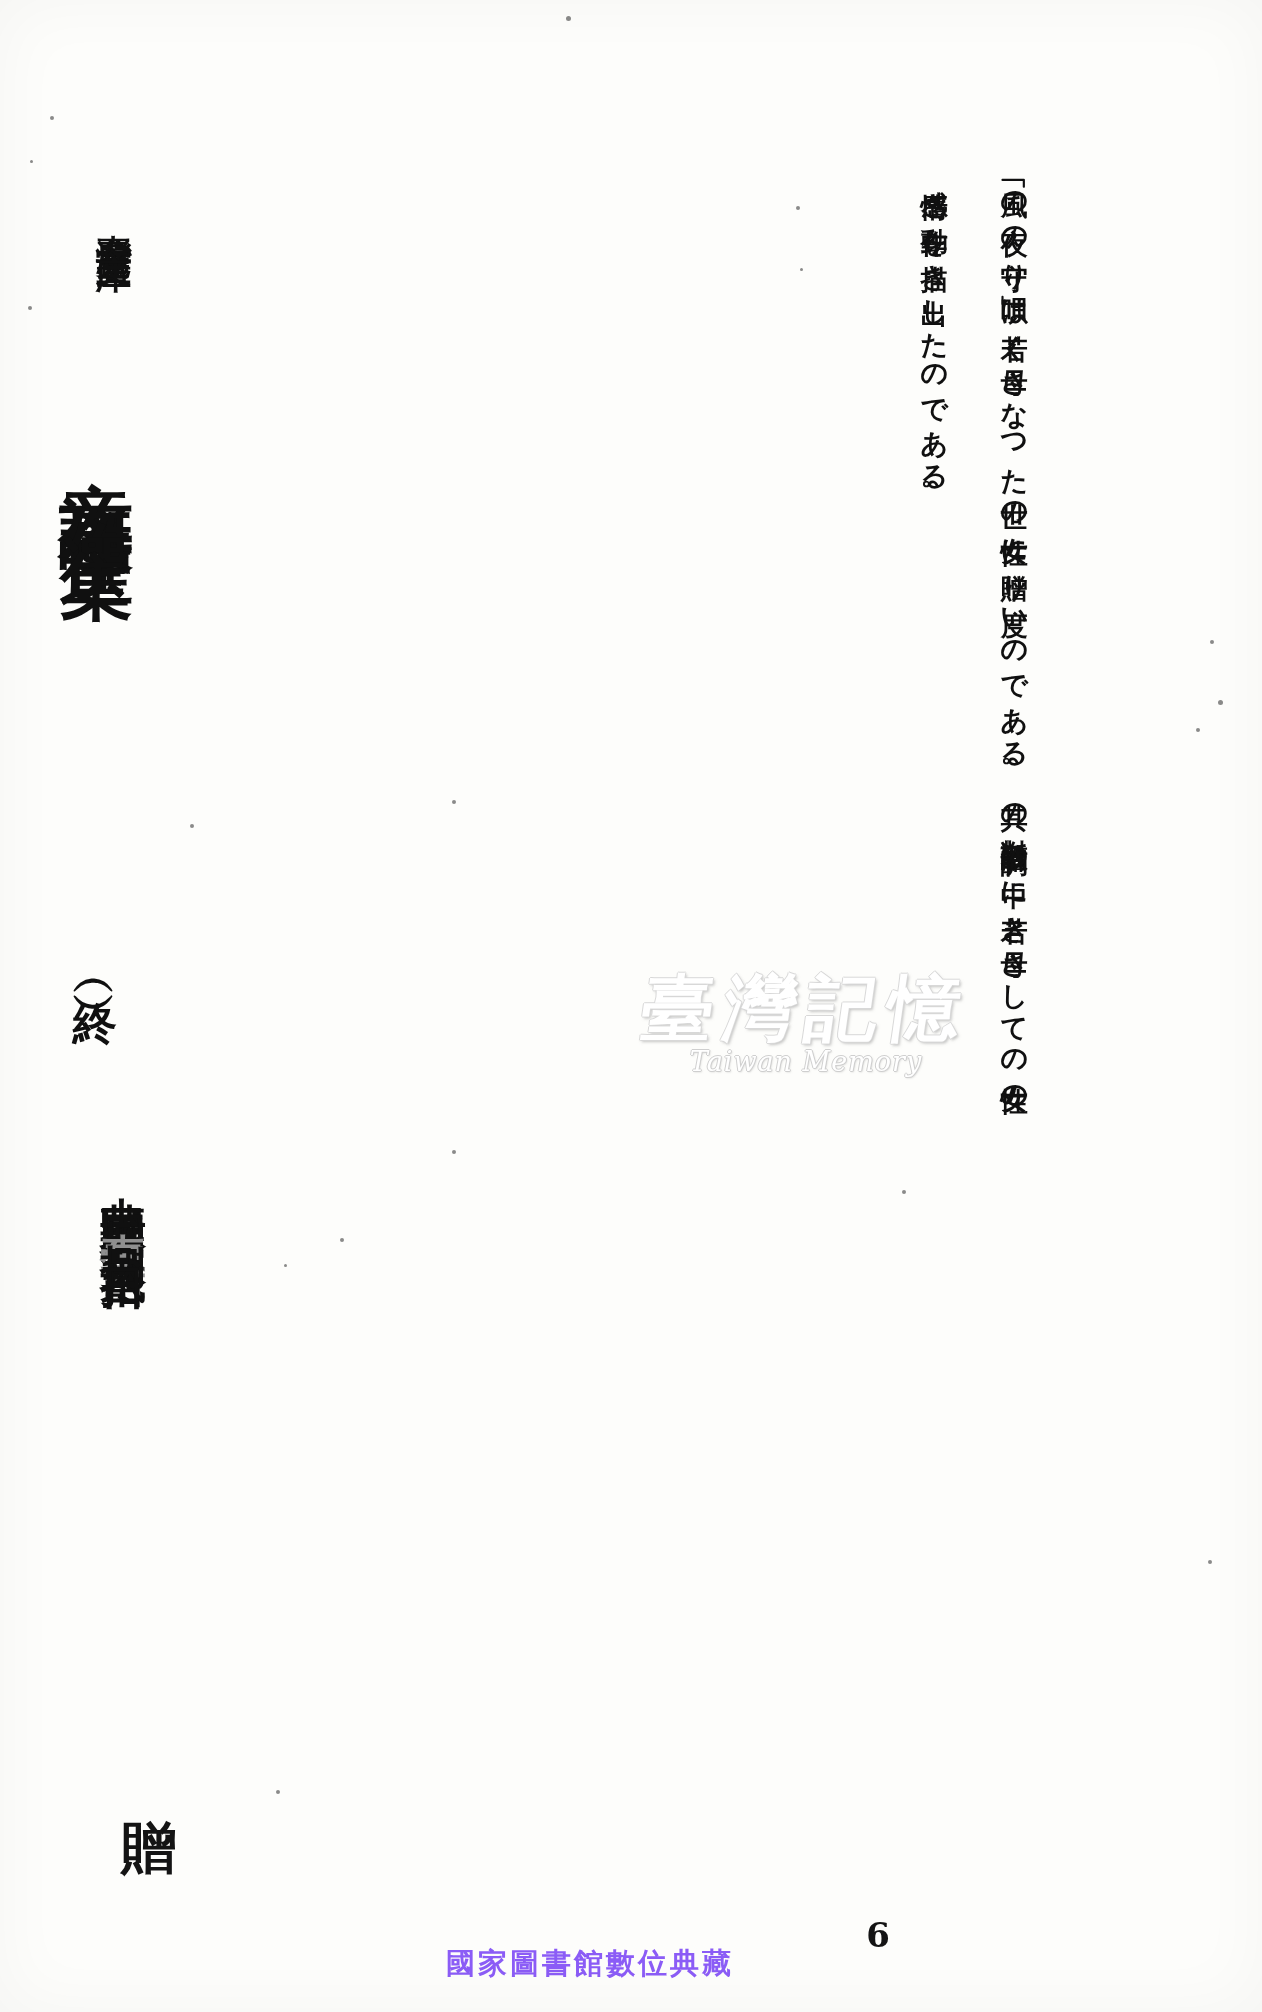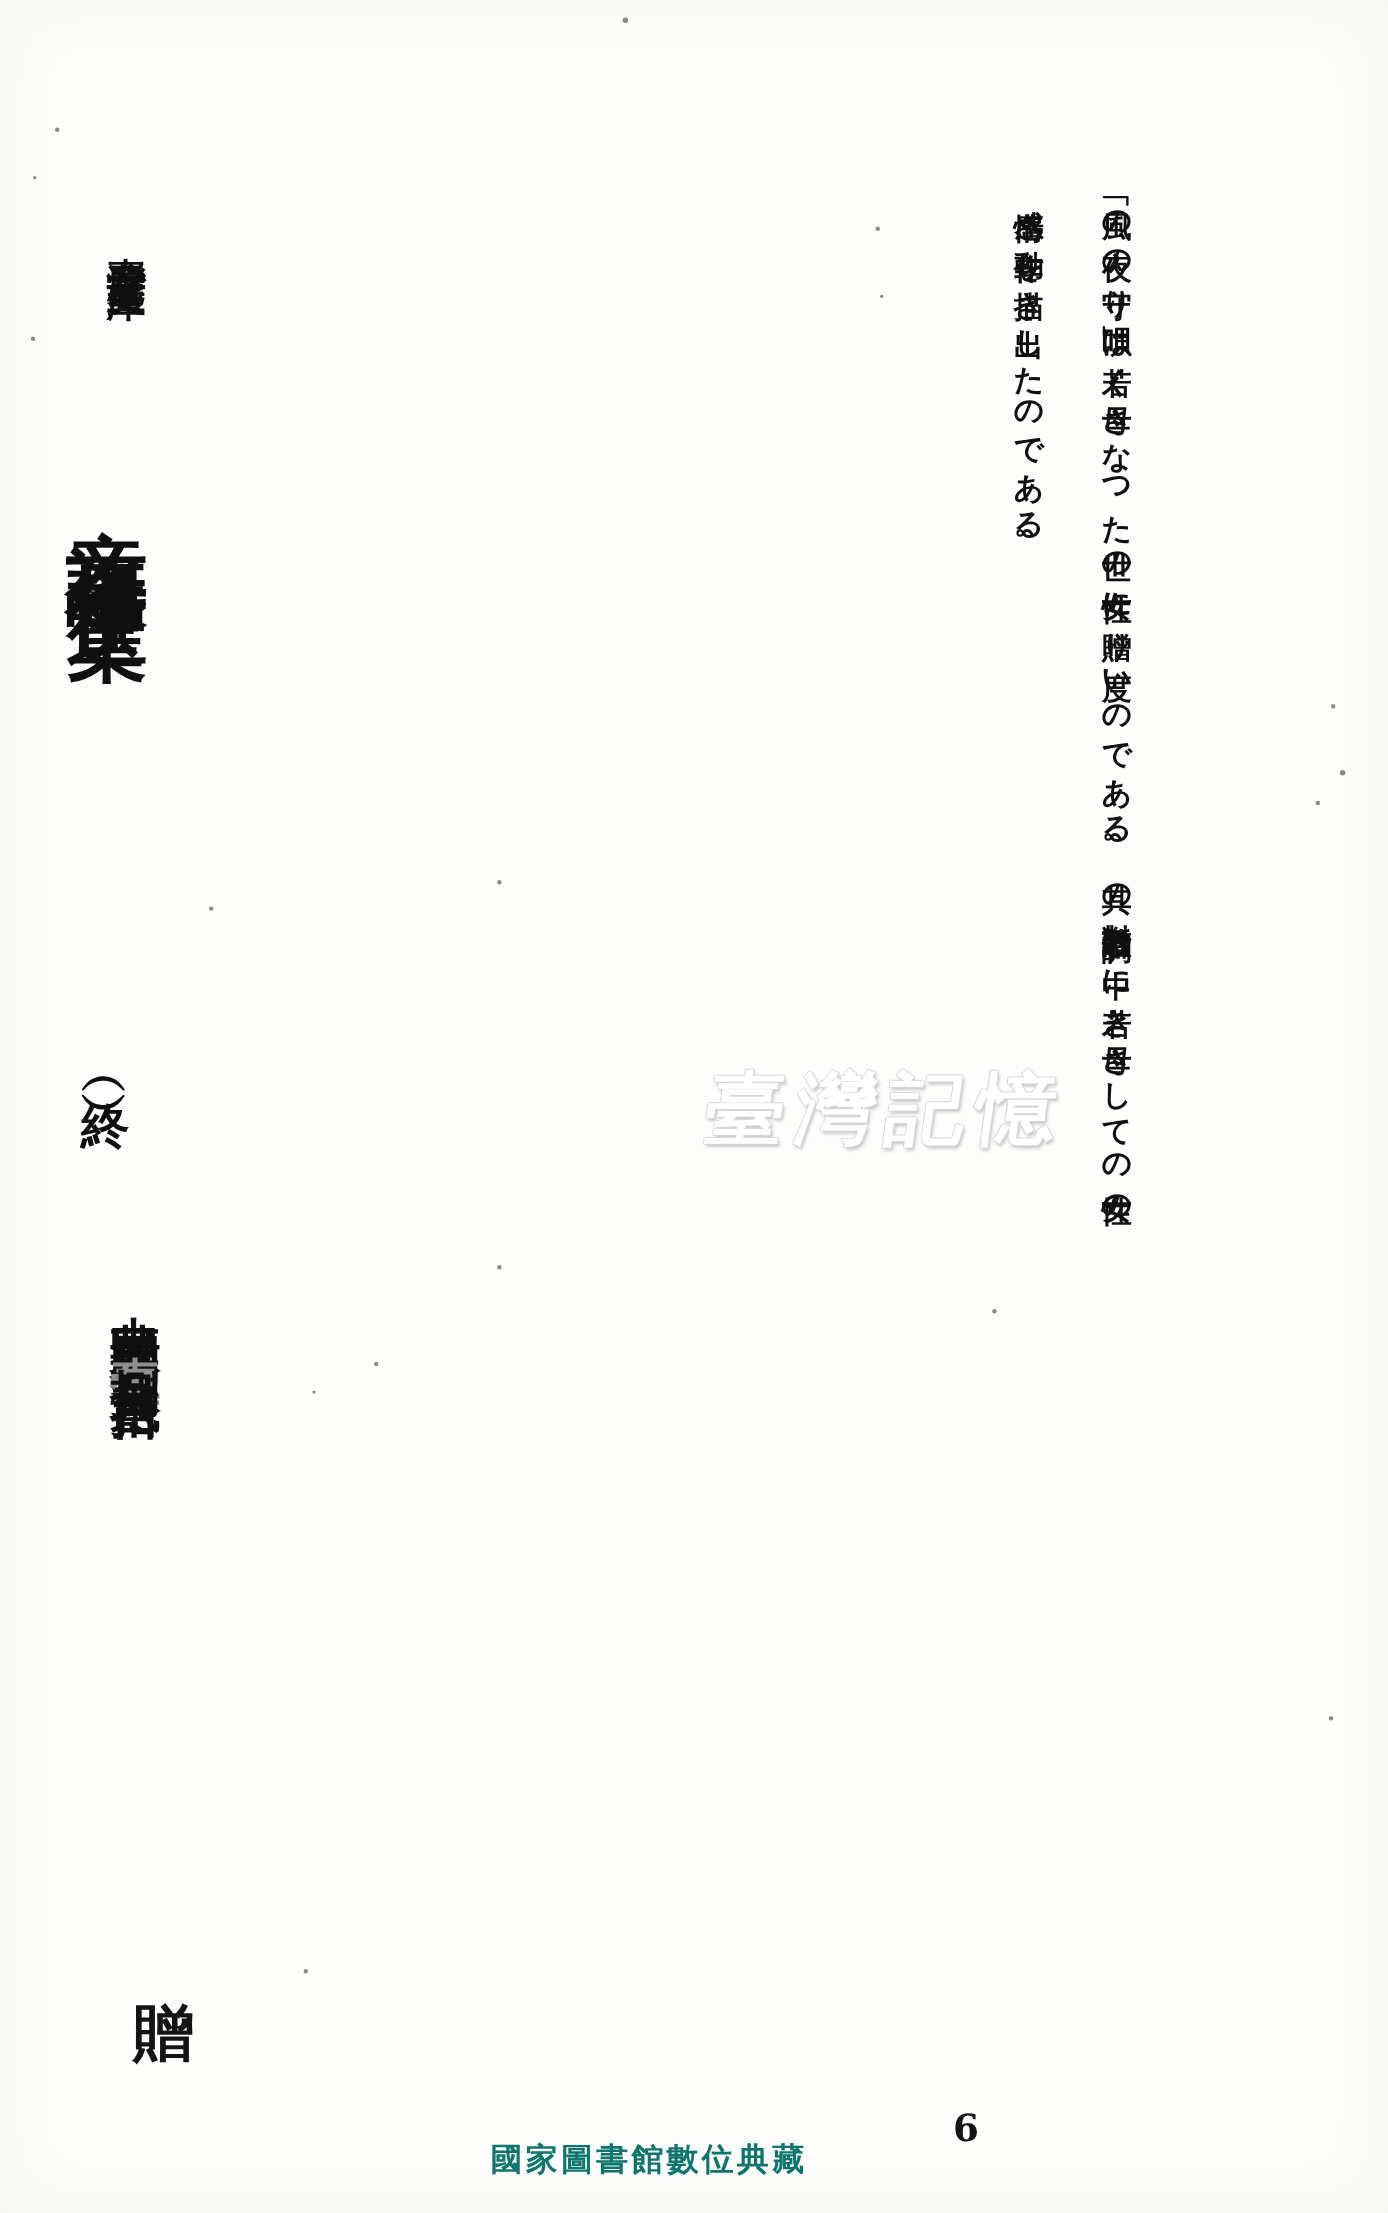--- a/index.html
+++ b/index.html
@@ -155,21 +155,21 @@
     font-weight: 700;
     color: #141414;
   }
   #library-footer {
     position: absolute;
     left: 446px;
     top: 1944px;
     font-family: "DejaVu Serif", serif;
     font-size: 29px;
     font-weight: 700;
-    color: #0f766e;
+    color: #8b5cf6;
     letter-spacing: 3px;
   }
 
   
   #edge-shade {
     position: absolute;
     inset: 0;
     pointer-events: none;
     box-shadow: inset 0 0 70px rgba(0,0,0,.035);
   }
@@ -209,20 +209,21 @@
   <div class="vtext" id="title-suffix">（終）</div>
 
   <div class="vtext" id="date-line">
     <span>中華民國捌拾</span><span class="faded">壹年</span><span>捌月貳拾日</span>
   </div>
 
   <div id="seal">贈</div>
 
   <div id="watermark">
     <div class="wm-cn">臺灣記憶</div>
+    <div class="wm-en">Taiwan Memory</div>
   </div>
 
   <div id="page-number">6</div>
 
   <div id="library-footer">國家圖書館數位典藏</div>
 
   <div id="edge-shade"></div>
 </div>
 
 </body></html>

